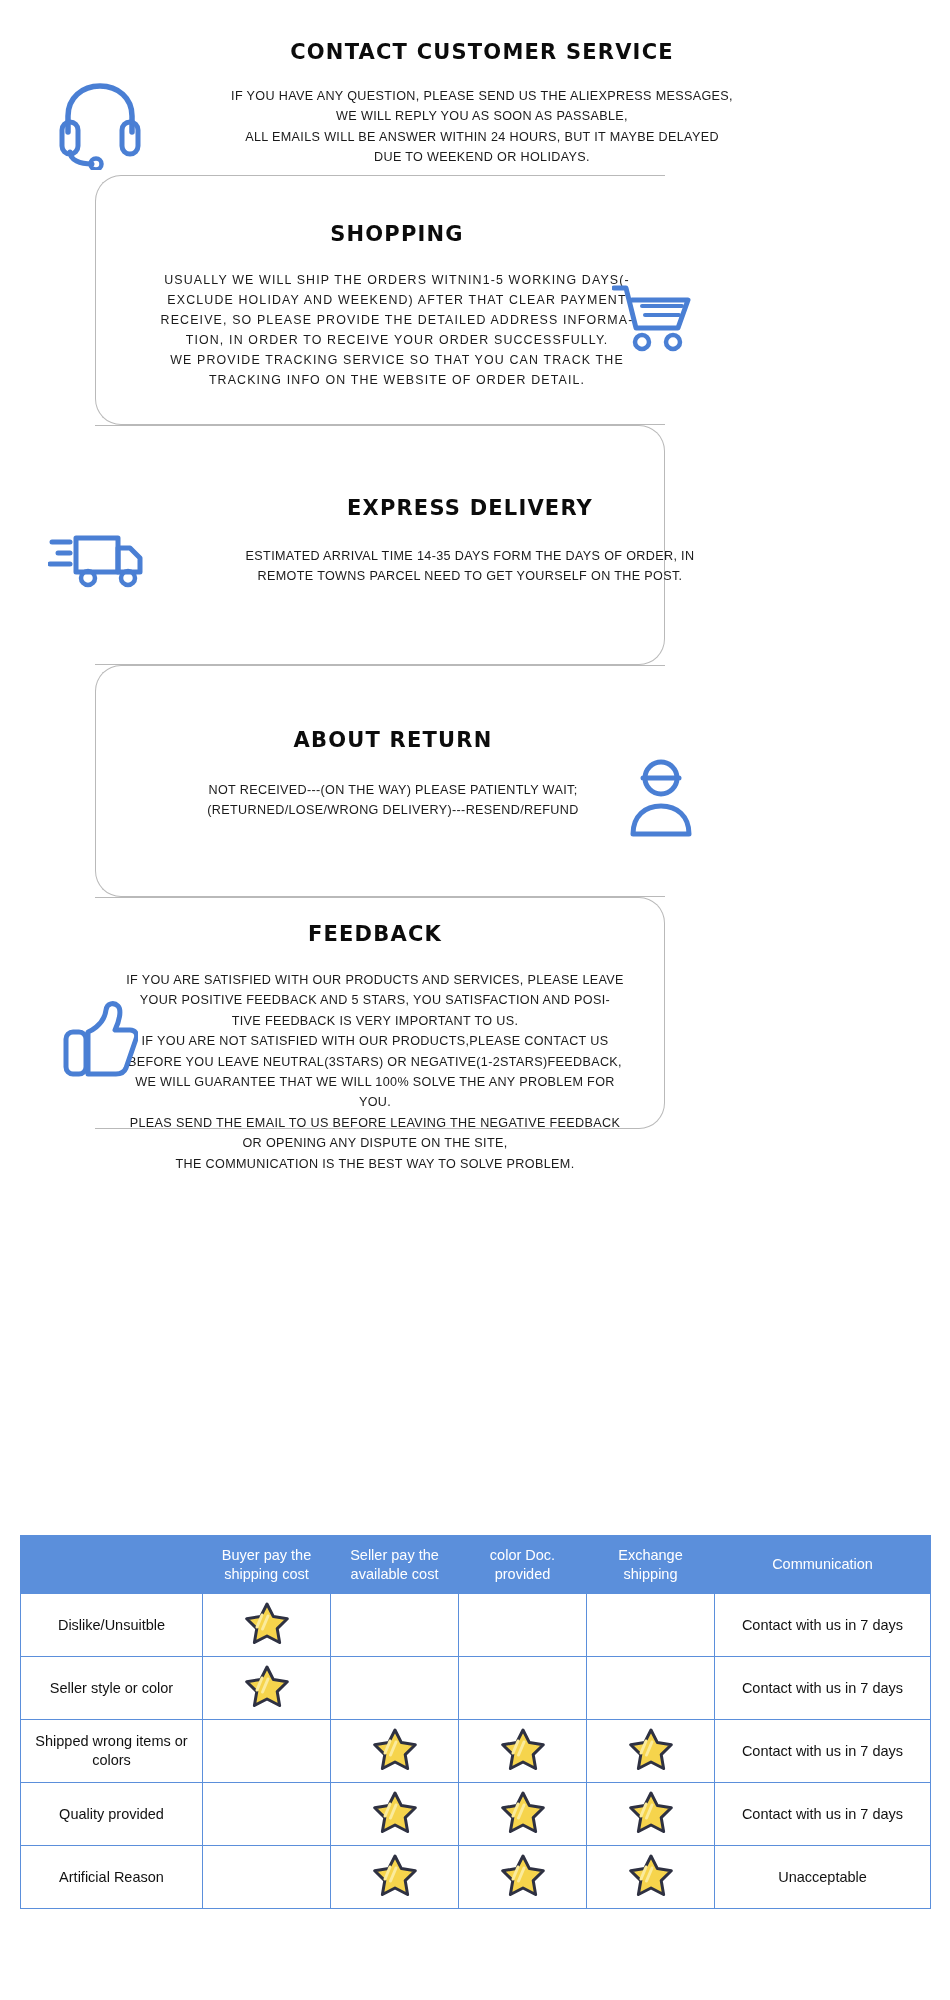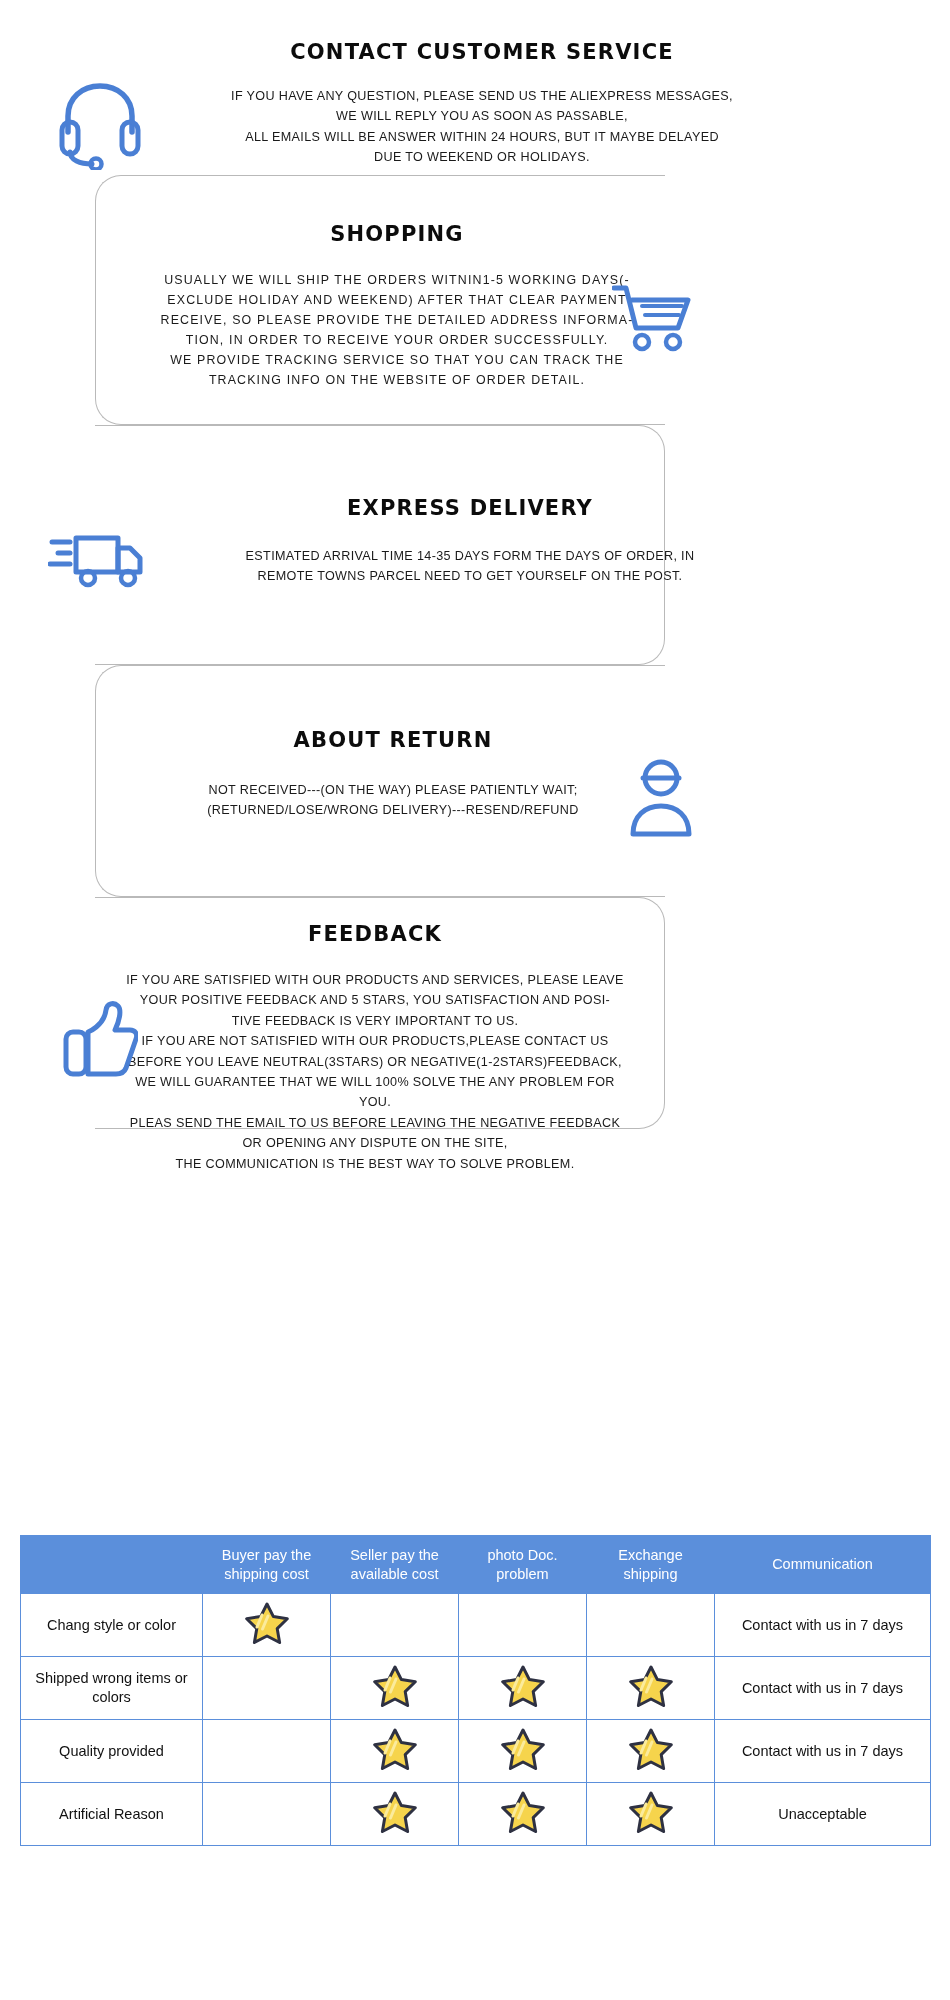--- a/index.html
+++ b/index.html
@@ -218,30 +218,42 @@
           <col class="col3">
         <col class="col4">
           <col class="col5">
           <col class="col6">
       </colgroup>
       <thead>
         <tr>
           <th></th>
           <th>Buyer pay the shipping cost</th>
           <th>Seller pay the available cost</th>
-          <th>photo Doc. problem</th>
+          <th>color Doc. provided</th>
           <th>Exchange shipping</th>
           <th>Communication</th>
         </tr>
       </thead>
       <tbody>
 
-
-        <tr>
-          <td class="rowlabel">Chang style or color</td>
+        <tr>
+          <td class="rowlabel">Dislike/Unsuitble</td>
+          <td><span class="star"><svg width="44" height="44" viewBox="0 0 44 44">
+                  <path d="M22 3 L28.4 15.6 L42.3 17.7 L32.2 27.6 L34.6 41.5 L22 35 L9.4 41.5 L11.8 27.6 L1.7 17.7 L15.6 15.6 Z" fill="#F6D44C" stroke="#2E3142" stroke-width="3" stroke-linejoin="round"></path>
+                  <path d="M17 14 L12 26" stroke="#FBEB9C" stroke-width="3" stroke-linecap="round"></path>
+                  <path d="M23 15 L17.5 28" stroke="#FBEB9C" stroke-width="3" stroke-linecap="round"></path>
+                </svg></span></td>
+          <td></td>
+          <td></td>
+          <td></td>
+          <td>Contact with us in 7 days</td>
+        </tr>
+
+        <tr>
+          <td class="rowlabel">Seller style or color</td>
           <td><span class="star"><svg width="44" height="44" viewBox="0 0 44 44">
                   <path d="M22 3 L28.4 15.6 L42.3 17.7 L32.2 27.6 L34.6 41.5 L22 35 L9.4 41.5 L11.8 27.6 L1.7 17.7 L15.6 15.6 Z" fill="#F6D44C" stroke="#2E3142" stroke-width="3" stroke-linejoin="round"></path>
                   <path d="M17 14 L12 26" stroke="#FBEB9C" stroke-width="3" stroke-linecap="round"></path>
                   <path d="M23 15 L17.5 28" stroke="#FBEB9C" stroke-width="3" stroke-linecap="round"></path>
                 </svg></span></td>
           <td></td>
           <td></td>
           <td></td>
           <td>Contact with us in 7 days</td>
         </tr>

